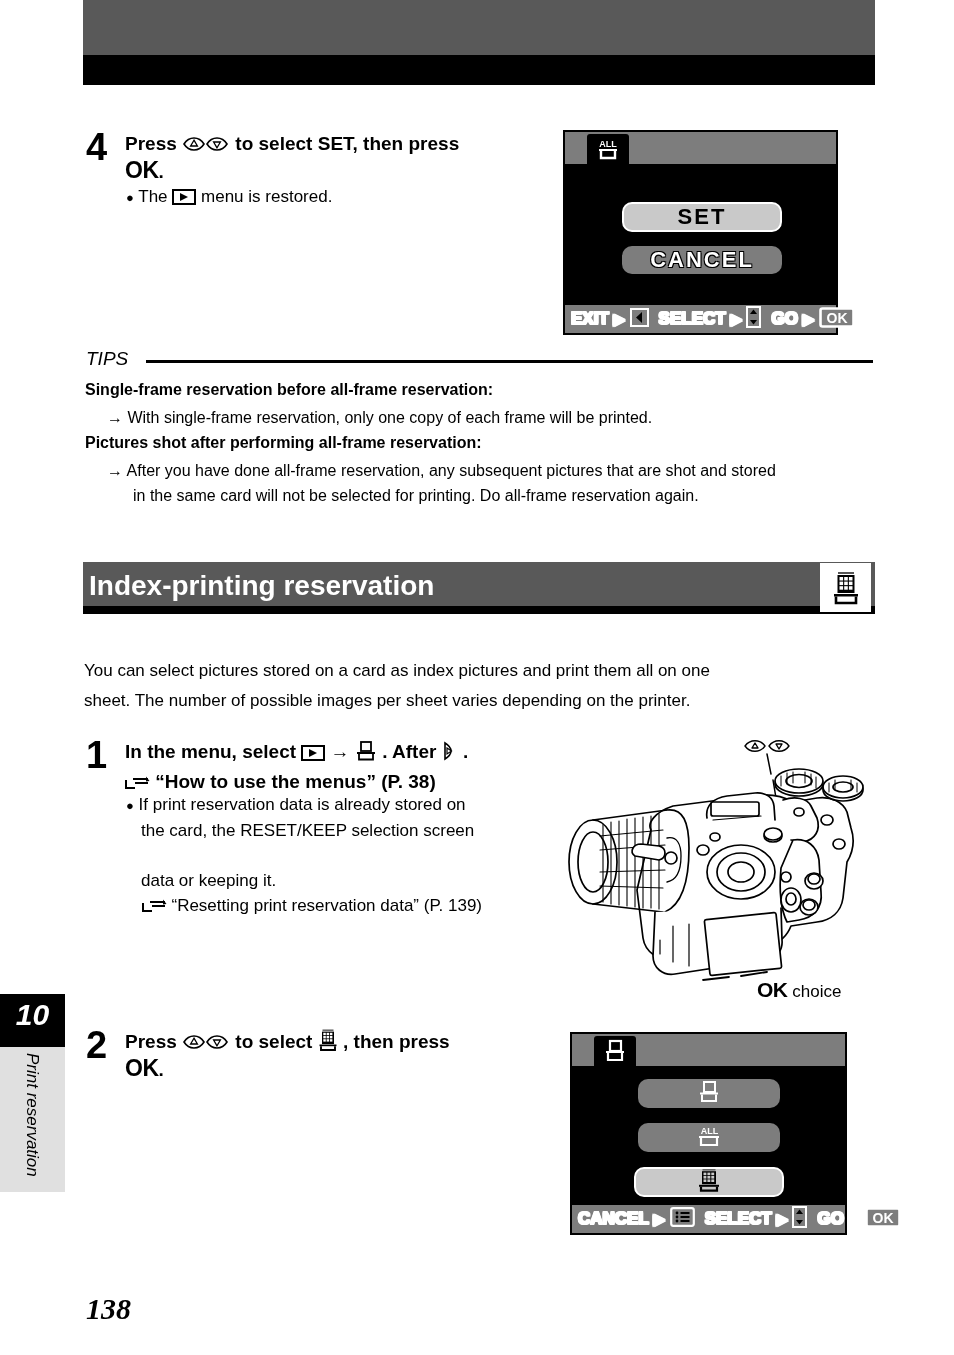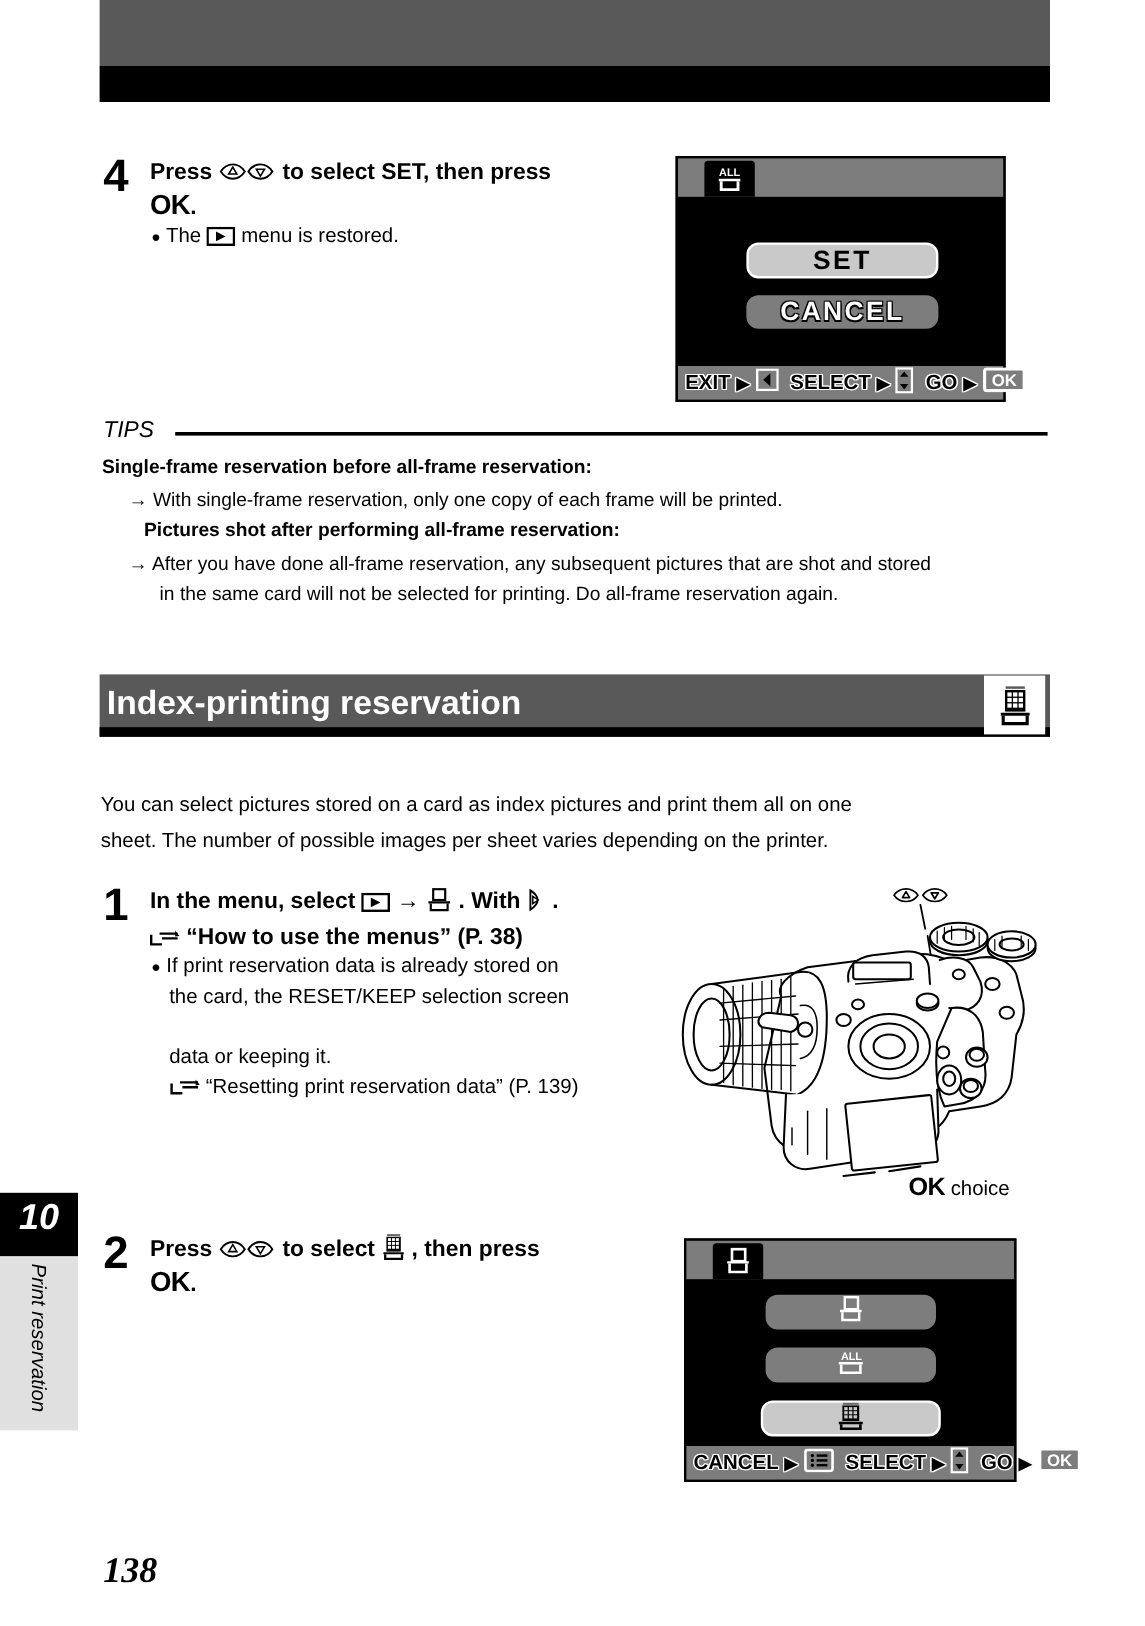--- a/index.html
+++ b/index.html
@@ -43,21 +43,21 @@
   .lcd-tab{position:absolute;left:22px;top:2px;width:42px;height:30px;background:#000;border-radius:3px 3px 0 0;
            display:flex;align-items:center;justify-content:center;}
   .lcd-row{position:absolute;display:flex;align-items:center;justify-content:center;border-radius:10px;}
   .row-sel{background:#c9c9c9;border:2px solid #fff;box-sizing:border-box;}
   .row-un{background:#7d7d7d;}
   .row-lbl{font-weight:bold;font-size:22px;letter-spacing:2px;}
   .row-lbl.on{color:#000;}
   .row-lbl.off{color:#fff;text-shadow:-1px -1px 0 #000,1px -1px 0 #000,-1px 1px 0 #000,1px 1px 0 #000;}
   .lcd-bot{position:absolute;left:0;bottom:0;right:0;height:28px;background:#7d7d7d;
            display:flex;align-items:center;gap:5px;padding-left:6px;box-sizing:border-box;}
-  .bot-txt{font-weight:bold;font-size:17px;color:#000000;
+  .bot-txt{font-weight:bold;font-size:17px;color:#ffffff;
            text-shadow:-1px -1px 0 #fff,1px -1px 0 #fff,-1px 1px 0 #fff,1px 1px 0 #fff,0 -1px 0 #fff,0 1px 0 #fff,-1px 0 0 #fff,1px 0 0 #fff;}
   .bot-sep{width:8px;}
 
   
   .camera-wrap{position:absolute;left:555px;top:740px;width:340px;height:265px;}
   .okbtn-lbl{position:absolute;left:757px;top:978px;font-size:17px;}
   .okbtn-lbl b{font-size:21px;font-weight:bold;letter-spacing:-0.5px;}
 
   
   .tab-black{position:absolute;left:0;top:994px;width:65px;height:53px;background:#000;}
@@ -157,21 +157,21 @@
 
 <div class="tips-label">TIPS</div>
 <div class="tips-rule"></div>
 
 <div class="tips-h" style="left:85px;top:379px;">Single-frame reservation before all-frame reservation:</div>
 <div class="tips-b" style="left:107px;top:405px;">
   <span class="arr">→</span>
   <span>With single-frame reservation, only one copy of each frame will be printed.</span>
 </div>
 
-<div class="tips-h" style="left:85px;top:432px;margin-left:35px;">Pictures shot after performing all-frame reservation:</div>
+<div class="tips-h" style="left:85px;top:432px;">Pictures shot after performing all-frame reservation:</div>
 <div class="tips-b" style="left:107px;top:458px;">
   <span class="arr">→</span>
   <span>After you have done all-frame reservation, any subsequent pictures that are shot and stored</span>
 </div>
 <div class="tips-b" style="left:133px;top:483px;">in the same card will not be selected for printing. Do all-frame reservation again.</div>
 
 <div class="sec-bar"></div>
 <div class="sec-black"></div>
 <div class="sec-title">Index-printing reservation</div>
 <div class="sec-iconbox">
@@ -210,21 +210,21 @@
     </svg>
   </span>
   <span style="font-weight:normal;">→</span>
   <span class="ic">
     <svg width="22" height="20" viewBox="0 0 22 20">
       <rect x="6" y="1" width="10" height="9" fill="none" stroke="#000" stroke-width="1.8"></rect>
       <path d="M2 11 L20 11 L20 13 L2 13 Z" fill="#000"></path>
       <path d="M4 13 L4 18.5 L18 18.5 L18 13" fill="none" stroke="#000" stroke-width="1.8"></path>
     </svg>
   </span>
-  <span>. With</span>
+  <span>. After</span>
   <span class="ic">
     <svg width="16" height="20" viewBox="0 0 16 20">
       <path d="M3 2 C11 7, 11 13, 3 18 Z" fill="#fff" stroke="#000" stroke-width="1.6"></path>
       <path d="M5 7 L9.5 10 L5 13 Z" fill="#fff" stroke="#000" stroke-width="1.2"></path>
     </svg>
   </span>
   <span>.</span>
 </div>
 
 <div class="steptxt" style="left:124px;top:768px;width:420px;">

